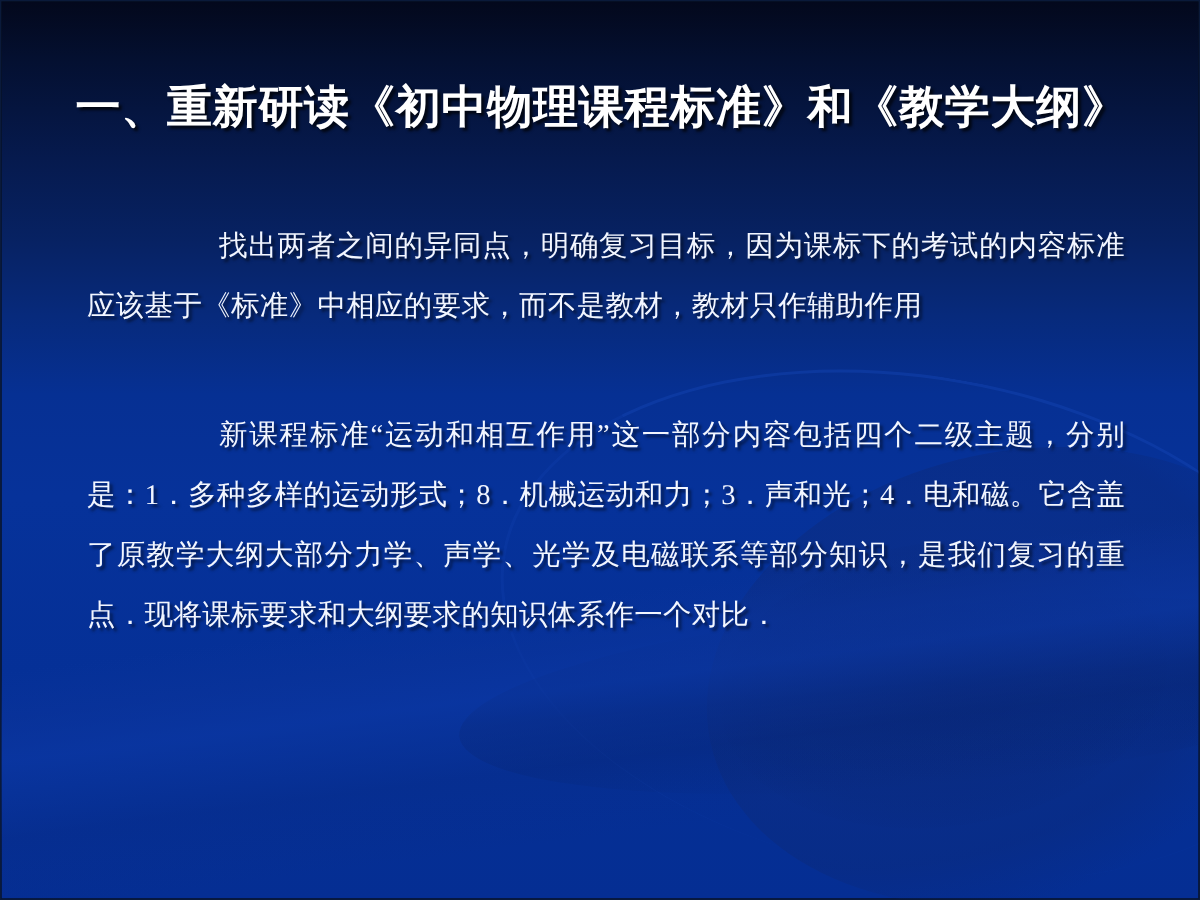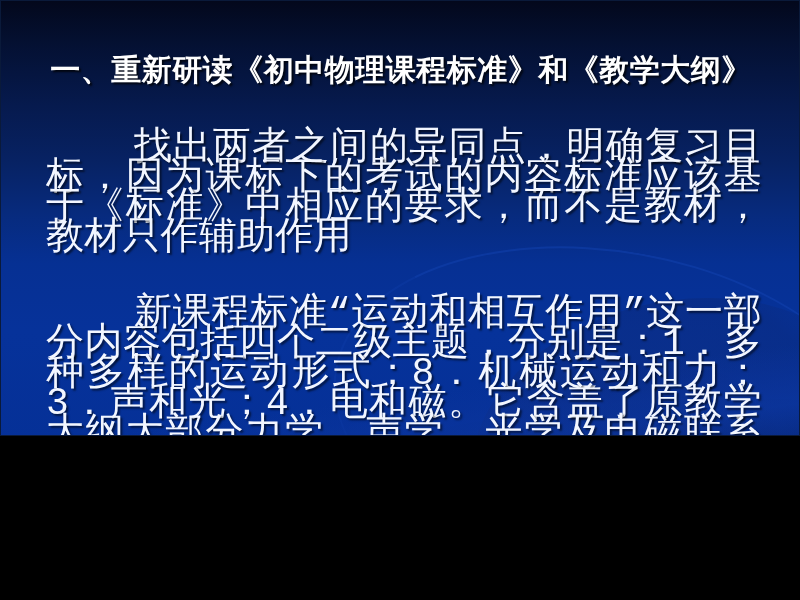--- a/index.html
+++ b/index.html
@@ -3,36 +3,36 @@
 <meta charset="utf-8">
 <style>
   html, body {
     margin: 0;
     padding: 0;
     background: #000;
   }
   #slide {
     position: relative;
     width: 800px;
-    height: 436px;
+    height: 600px;
     overflow: hidden;
     box-sizing: border-box;
     border: 1px solid #0a1a3a;
     background:
       linear-gradient(to bottom,
         #03081c 0px,
         #041031 40px,
         #061a4e 105px,
         #072263 160px,
         #072a7c 210px,
         #063093 262px,
         #06329a 330px,
         #053097 450px,
         #052e93 600px);
-    font-family: Liberation Mono, monospace;
+    font-family: Liberation Serif, serif;
     -webkit-font-smoothing: antialiased;
   }
 
   
   .deco {
     position: absolute;
     pointer-events: none;
   }
   #deco-ellipse {
     right: -90px;
@@ -123,25 +123,25 @@
 
   #body-block {
     position: absolute;
     left: 41px;
     top: 128px;
     width: 724px;
   }
 
   .para {
     color: #f2f6ff;
-    font-size: 38px;
-    line-height: 30px;
+    font-size: 19px;
+    line-height: 40px;
     letter-spacing: 0.2px;
     text-shadow: 2px 2px 2px rgba(0,0,0,0.55);
-    margin: 4px;
+    margin: 16px;
     text-align: justify;
     text-justify: inter-character;
   }
   #para-1 { text-indent: 88px; }
   #para-2 { text-indent: 88px; margin-top: 46px; }
 </style>
 </head>
 <body>
 
 <div id="slide">

